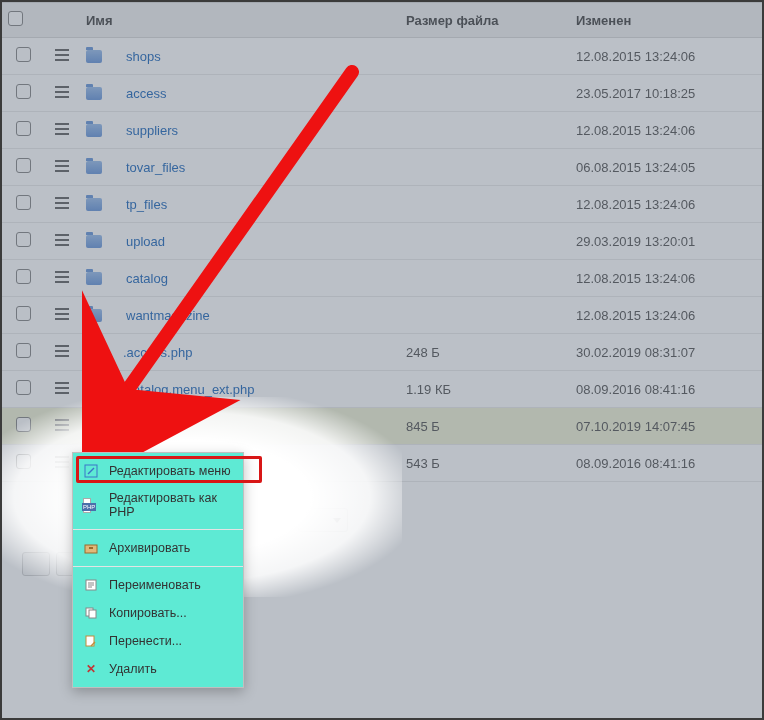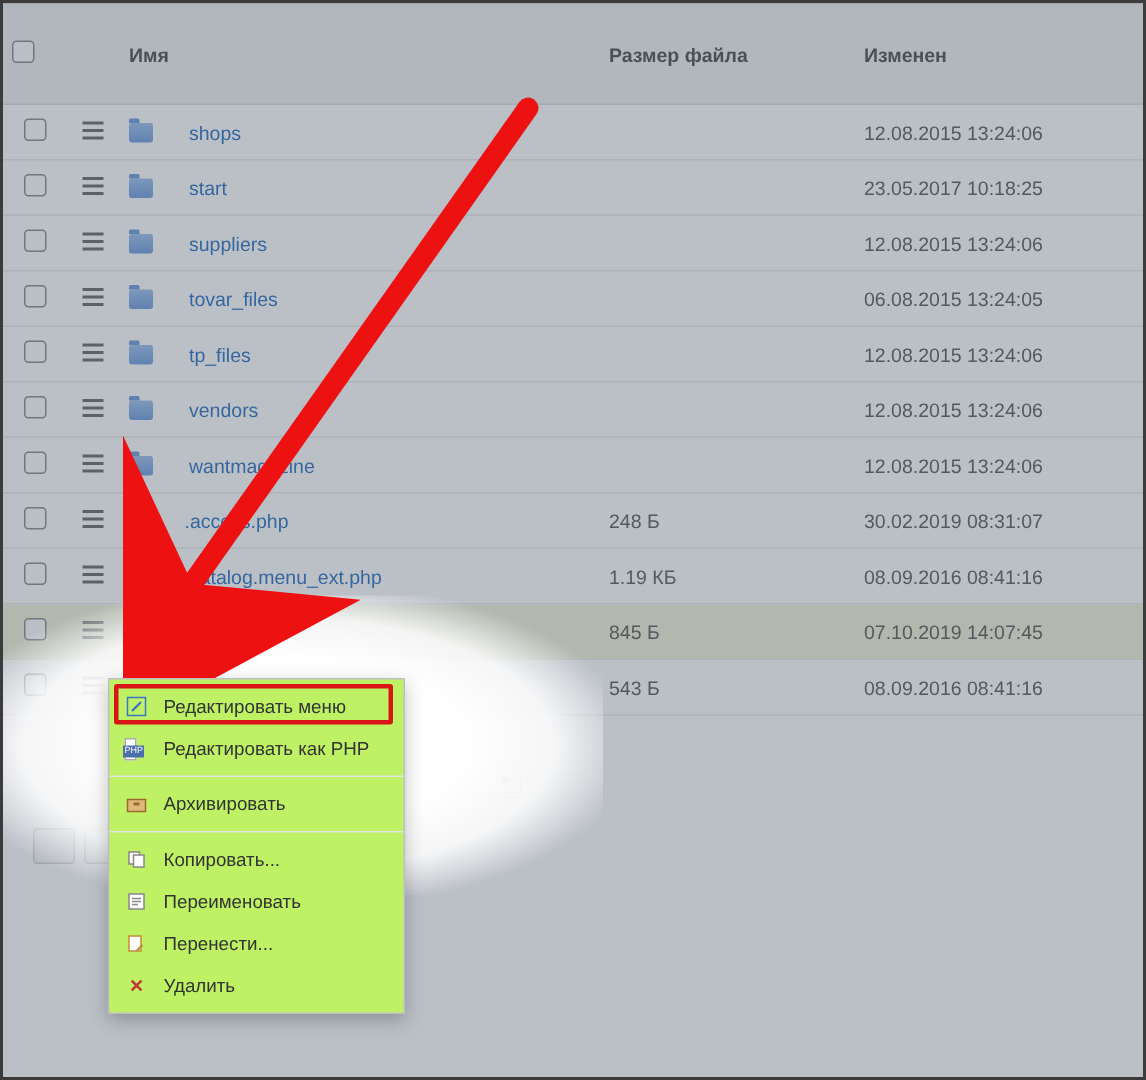--- a/index.html
+++ b/index.html
@@ -44,21 +44,21 @@
     border-collapse: collapse;
     position: relative;
     z-index: 2;
   }
   .filetable thead th {
     background: #efefef;
     border-bottom: 1px solid #d6d6d6;
     border-top: 1px solid #d6d6d6;
     text-align: left;
     font-weight: bold;
-    padding: 24px 6px;
+    padding: 8px 6px;
     color: #333;
     height: 34px;
   }
   .filetable tbody td {
     border-bottom: 1px solid #e8e8e8;
     padding: 0 6px;
     height: 37px;
     vertical-align: middle;
   }
   .col-chk { width: 42px; text-align: center; }
@@ -137,22 +137,22 @@
     position: relative;
     z-index: 7;
   }
   tr.highlight td { position: relative; z-index: 7; margin-top: 36px; }
 
   
   .context-menu {
     position: absolute;
     left: 70px;
     top: 450px;
-    width: 198px;
-    background: #bef264;
+    width: 172px;
+    background: #5eead4;
     border: 1px solid #bfbfbf;
     box-shadow: 0 4px 12px rgba(0,0,0,0.25);
     z-index: 8;
     padding: 4px 0;
   }
   .context-menu .item {
     display: flex;
     align-items: center;
     padding: 6px 10px;
     cursor: pointer;
@@ -257,21 +257,21 @@
         <tr>
           <td class="col-chk"><span class="chkbox"></span></td>
           <td class="col-menu"><span class="burger"><span></span></span></td>
           <td class="col-name"><span class="folder-icon"></span><a class="folder-link" href="#">shops</a></td>
           <td class="col-size"></td>
           <td class="col-mod">12.08.2015 13:24:06</td>
         </tr>
         <tr>
           <td class="col-chk"><span class="chkbox"></span></td>
           <td class="col-menu"><span class="burger"><span></span></span></td>
-          <td class="col-name"><span class="folder-icon"></span><a class="folder-link" href="#">start</a></td>
+          <td class="col-name"><span class="folder-icon"></span><a class="folder-link" href="#">access</a></td>
           <td class="col-size"></td>
           <td class="col-mod">23.05.2017 10:18:25</td>
         </tr>
         <tr>
           <td class="col-chk"><span class="chkbox"></span></td>
           <td class="col-menu"><span class="burger"><span></span></span></td>
           <td class="col-name"><span class="folder-icon"></span><a class="folder-link" href="#">suppliers</a></td>
           <td class="col-size"></td>
           <td class="col-mod">12.08.2015 13:24:06</td>
         </tr>
@@ -285,21 +285,28 @@
         <tr>
           <td class="col-chk"><span class="chkbox"></span></td>
           <td class="col-menu"><span class="burger"><span></span></span></td>
           <td class="col-name"><span class="folder-icon"></span><a class="folder-link" href="#">tp_files</a></td>
           <td class="col-size"></td>
           <td class="col-mod">12.08.2015 13:24:06</td>
         </tr>
         <tr>
           <td class="col-chk"><span class="chkbox"></span></td>
           <td class="col-menu"><span class="burger"><span></span></span></td>
-          <td class="col-name"><span class="folder-icon"></span><a class="folder-link" href="#">vendors</a></td>
+          <td class="col-name"><span class="folder-icon"></span><a class="folder-link" href="#">upload</a></td>
+          <td class="col-size"></td>
+          <td class="col-mod">29.03.2019 13:20:01</td>
+        </tr>
+        <tr>
+          <td class="col-chk"><span class="chkbox"></span></td>
+          <td class="col-menu"><span class="burger"><span></span></span></td>
+          <td class="col-name"><span class="folder-icon"></span><a class="folder-link" href="#">catalog</a></td>
           <td class="col-size"></td>
           <td class="col-mod">12.08.2015 13:24:06</td>
         </tr>
         <tr>
           <td class="col-chk"><span class="chkbox"></span></td>
           <td class="col-menu"><span class="burger"><span></span></span></td>
           <td class="col-name"><span class="folder-icon"></span><a class="folder-link" href="#">wantmagazine</a></td>
           <td class="col-size"></td>
           <td class="col-mod">12.08.2015 13:24:06</td>
         </tr>
@@ -364,36 +371,36 @@
       <span class="ico ico-archive">
         <svg width="14" height="14" viewBox="0 0 14 14">
             <rect x="1" y="4" width="12" height="8" fill="#e0b97a" stroke="#9a6b2c"></rect>
             <rect x="5" y="6" width="4" height="2" fill="#9a6b2c"></rect>
           </svg>
       </span>
       <span>Архивировать</span>
     </div>
     <div class="sep"></div>
     <div class="item">
+      <span class="ico ico-rename">
+        <svg width="14" height="14" viewBox="0 0 14 14">
+            <rect x="2" y="2" width="10" height="10" fill="#fff" stroke="#888"></rect>
+            <path d="M4 5h6M4 7h6M4 9h4" stroke="#888"></path>
+          </svg>
+      </span>
+      <span>Переименовать</span>
+    </div>
+    <div class="item">
       <span class="ico ico-copy">
         <svg width="14" height="14" viewBox="0 0 14 14">
             <rect x="2" y="2" width="7" height="8" fill="#fff" stroke="#888"></rect>
             <rect x="5" y="4" width="7" height="8" fill="#fff" stroke="#888"></rect>
           </svg>
       </span>
       <span>Копировать...</span>
-    </div>
-    <div class="item">
-      <span class="ico ico-rename">
-        <svg width="14" height="14" viewBox="0 0 14 14">
-            <rect x="2" y="2" width="10" height="10" fill="#fff" stroke="#888"></rect>
-            <path d="M4 5h6M4 7h6M4 9h4" stroke="#888"></path>
-          </svg>
-      </span>
-      <span>Переименовать</span>
     </div>
     <div class="item">
       <span class="ico ico-move">
         <svg width="14" height="14" viewBox="0 0 14 14">
             <rect x="2" y="2" width="8" height="10" fill="#fff" stroke="#c28b3a"></rect>
             <path d="M7 12 L11 8" stroke="#c28b3a" stroke-width="1.5"></path>
           </svg>
       </span>
       <span>Перенести...</span>
     </div>

